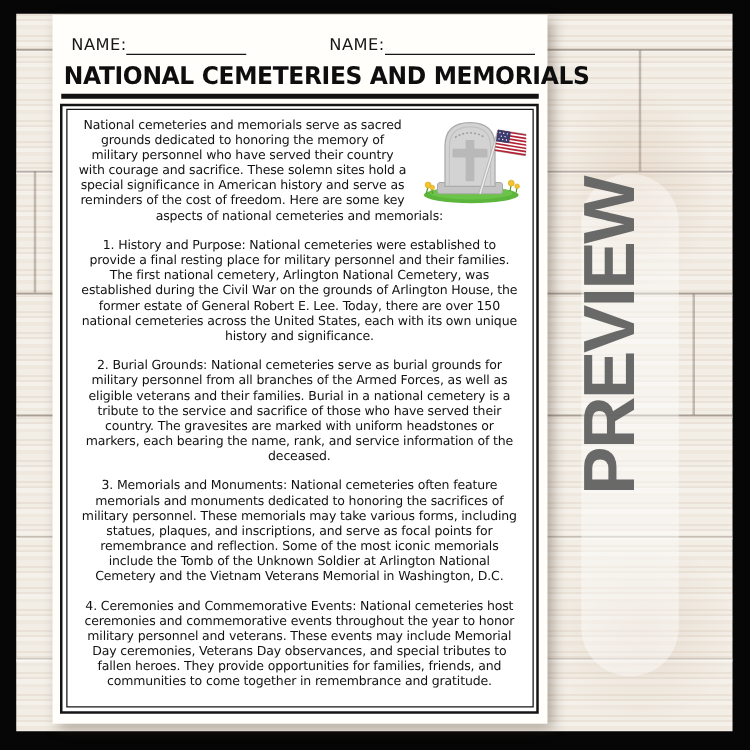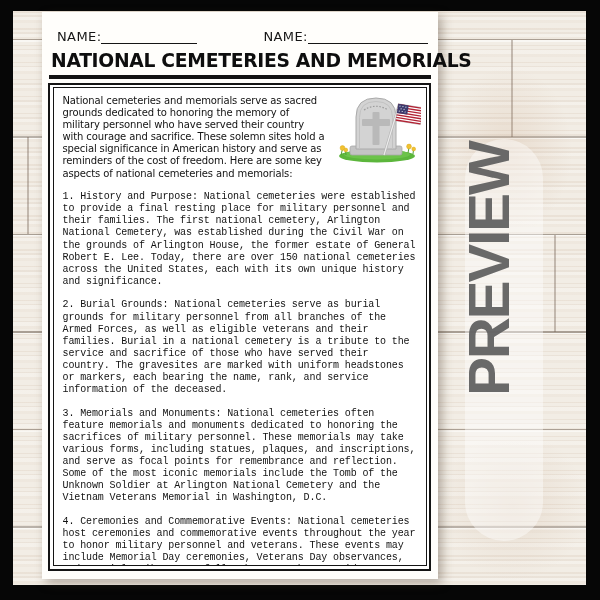--- a/index.html
+++ b/index.html
@@ -39,20 +39,21 @@
     position:absolute;left:475px;top:258px;
     transform:translate(-50%,-50%) rotate(-90deg);
     font-family:"Liberation Sans","DejaVu Sans",sans-serif;
     font-weight:700;font-size:58px;letter-spacing:-2px;white-space:nowrap;
     color:rgba(97,97,97,.95);
   }
   
   .paper{
     position:absolute;left:29px;top:1px;width:396px;height:567px;background:#fffefb;
     box-shadow:4px 4px 10px rgba(70,55,40,.38);
+    text-align:center;
   }
   .meta{display:flex;align-items:flex-end;margin:16px 10px 0 15px;
         font-size:13px;letter-spacing:.4px;color:#161616;}
   .uline{border-bottom:1.6px solid #151515;height:15px;}
   .uline-name{width:96px;}
   .meta-gap{width:66px;}
   .uline-date{flex:1;}
   .sheet-title{
     margin:5px 0 0 9px;font-size:19.5px;font-weight:700;letter-spacing:-.3px;
     transform:scaleX(.96);transform-origin:left center;white-space:nowrap;color:#0e0e0e;
@@ -62,21 +63,21 @@
     margin:4px 7px 0 6px;border:2.5px solid #141414;height:488px;
     box-sizing:border-box;background:#fff;
   }
   .content-inner{
     border:1.2px solid #141414;margin:2.5px;height:calc(100% - 5px);
     box-sizing:border-box;padding:7px 9px 0 9px;overflow:hidden;
   }
   .sheet-text{
     font-size:10px;line-height:1.21;letter-spacing:-.12px;margin:0;color:#121212;
   }
-  .sheet-text + .sheet-text{margin-top:11.5px;font-family:Liberation Mono, monospace;}
+  .sheet-text + .sheet-text{margin-top:11.5px;}
   .illus{float:right;width:88px;height:72px;margin:-3px -4px 2px 7px;}
 </style>
 </head>
 <body>
 
 <div class="wood">
   <div class="vjoint vj1"></div>
   <div class="vjoint vj2"></div>
   <div class="vjoint vj3"></div>
   <div class="stain st1"></div>

